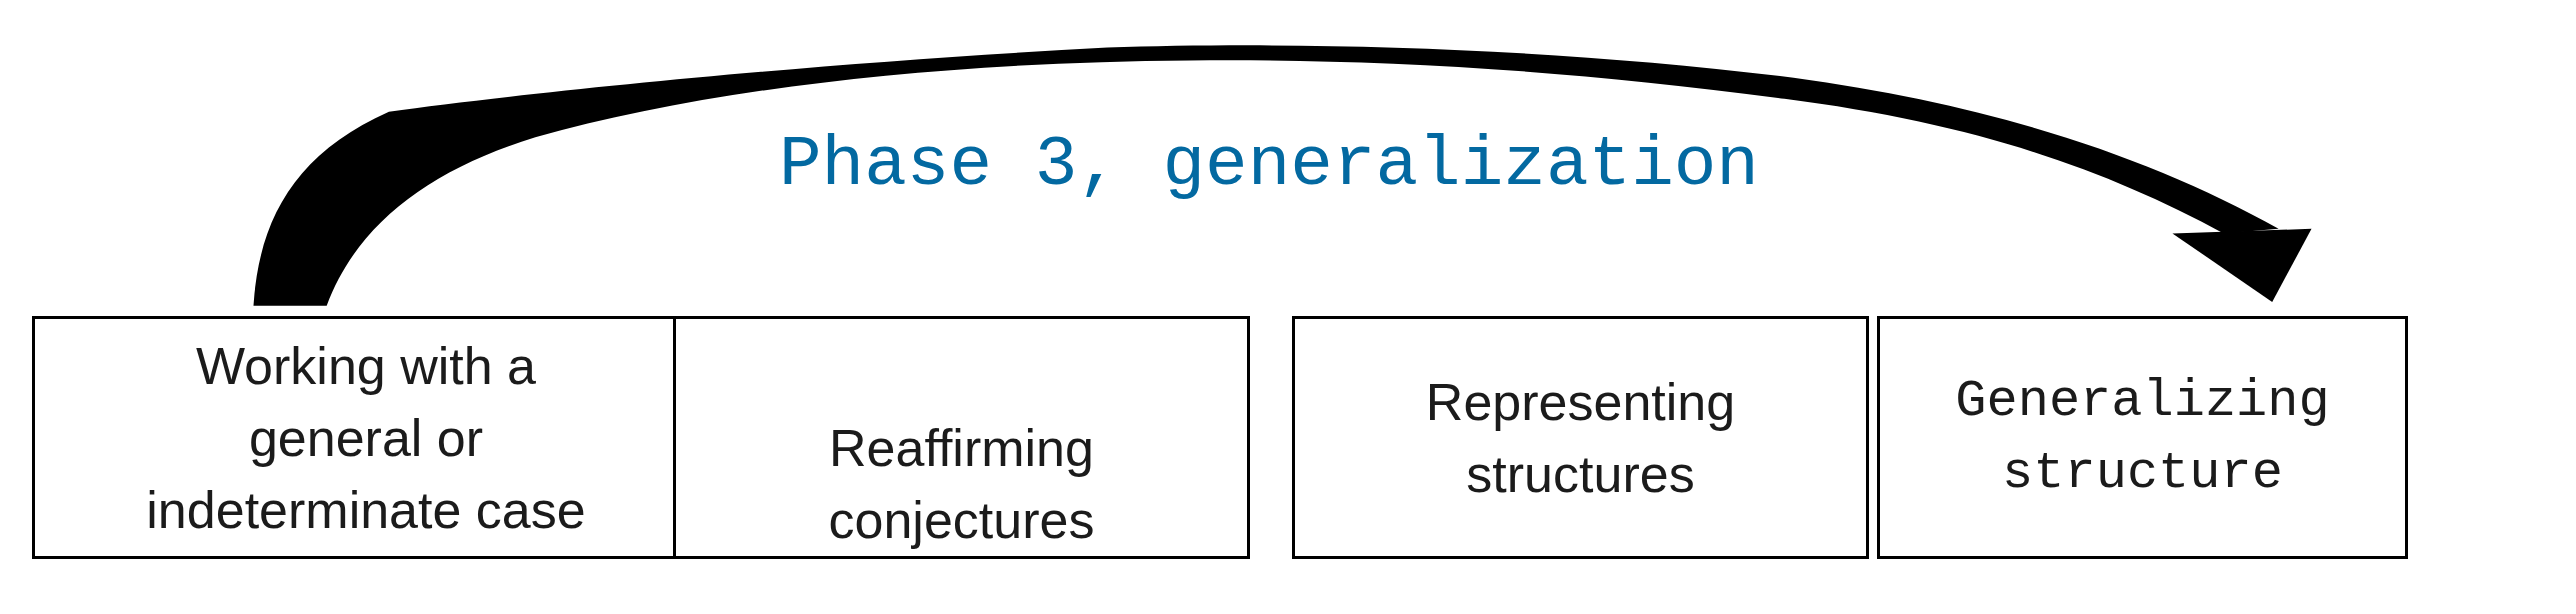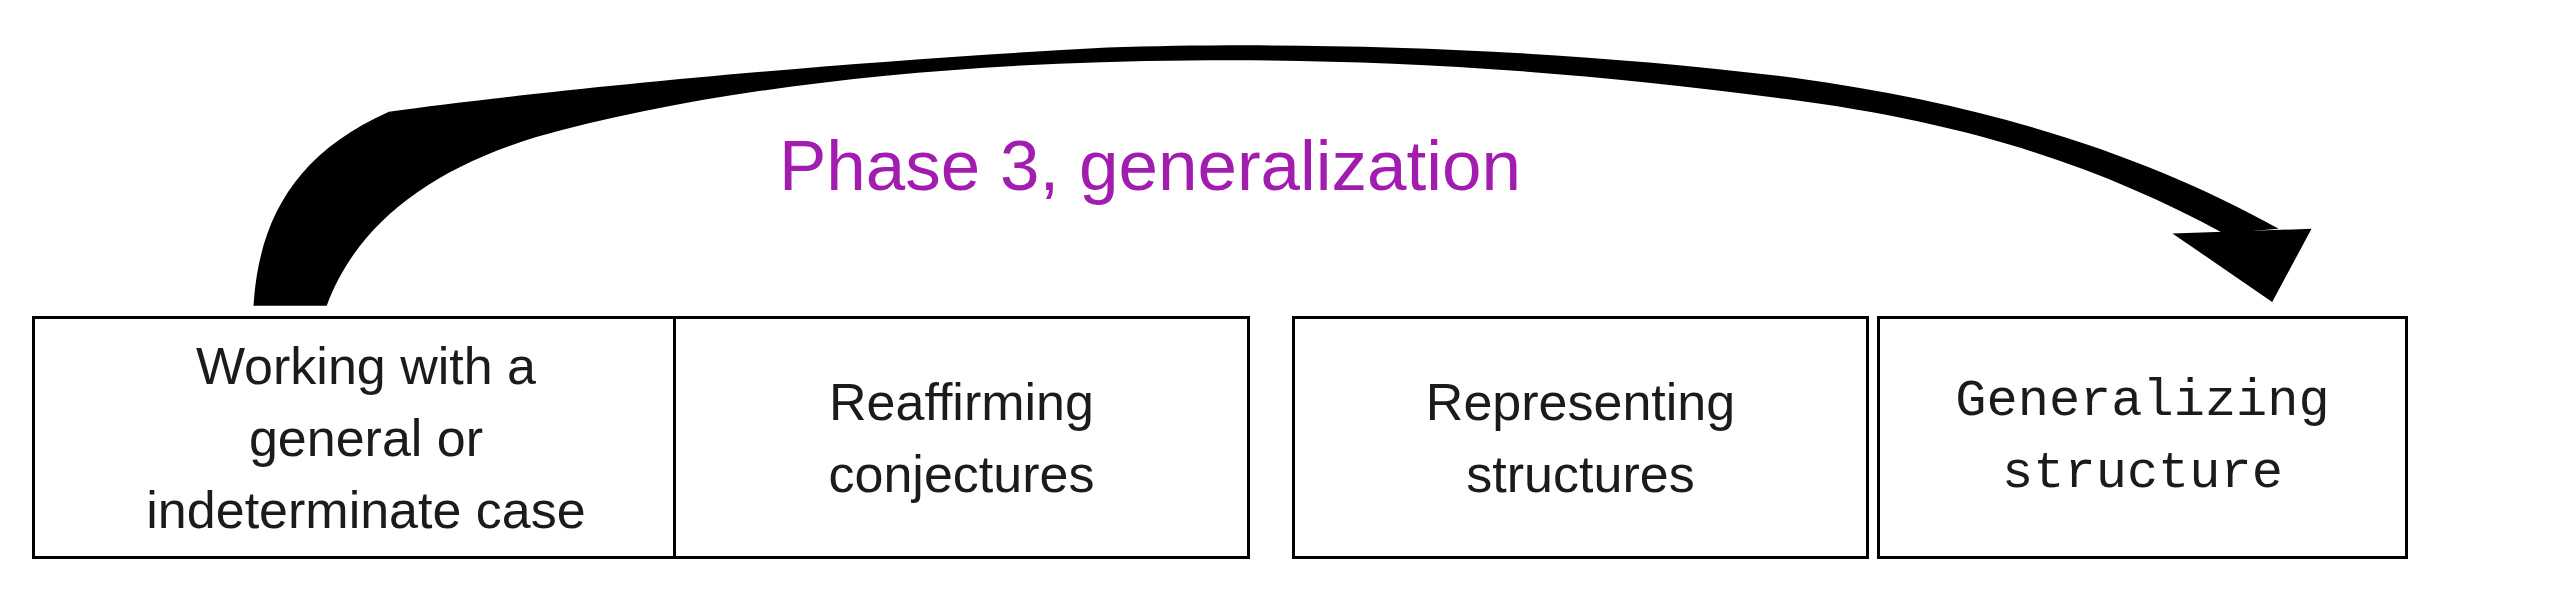--- a/index.html
+++ b/index.html
@@ -25,39 +25,40 @@
   }
   .arrow-svg path {
     fill: #000000;
     stroke: none;
   }
   .phase-title {
     position: absolute;
     left: 779px;
     top: 128px;
     width: 824px;
-    text-align: left;
+    text-align: center;
     font-size: 71px;
     line-height: 75px;
-    color: #a21caf;
+    color: #0369a1;
     white-space: nowrap;
+    font-family: Liberation Mono, monospace;
   }
   .box {
     position: absolute;
     top: 316px;
     height: 243px;
     box-sizing: border-box;
     border: 3.7px solid #000000;
     background: #ffffff;
     display: flex;
     align-items: center;
     justify-content: center;
   }
   .box-1 { left: 32px;   width: 668px; }
-  .box-2 { left: 673px;  width: 577px; }
+  .box-2 { left: 673px;  width: 577px; align-items: flex-end; }
   .box-3 { left: 1292px; width: 577px; }
   .box-4 { left: 1877px; width: 531px; font-family: Liberation Mono, monospace; }
   .box-label {
     font-size: 52px;
     line-height: 72px;
     color: #1b1b1b;
     text-align: center;
     white-space: pre-line;
   }
 </style>

